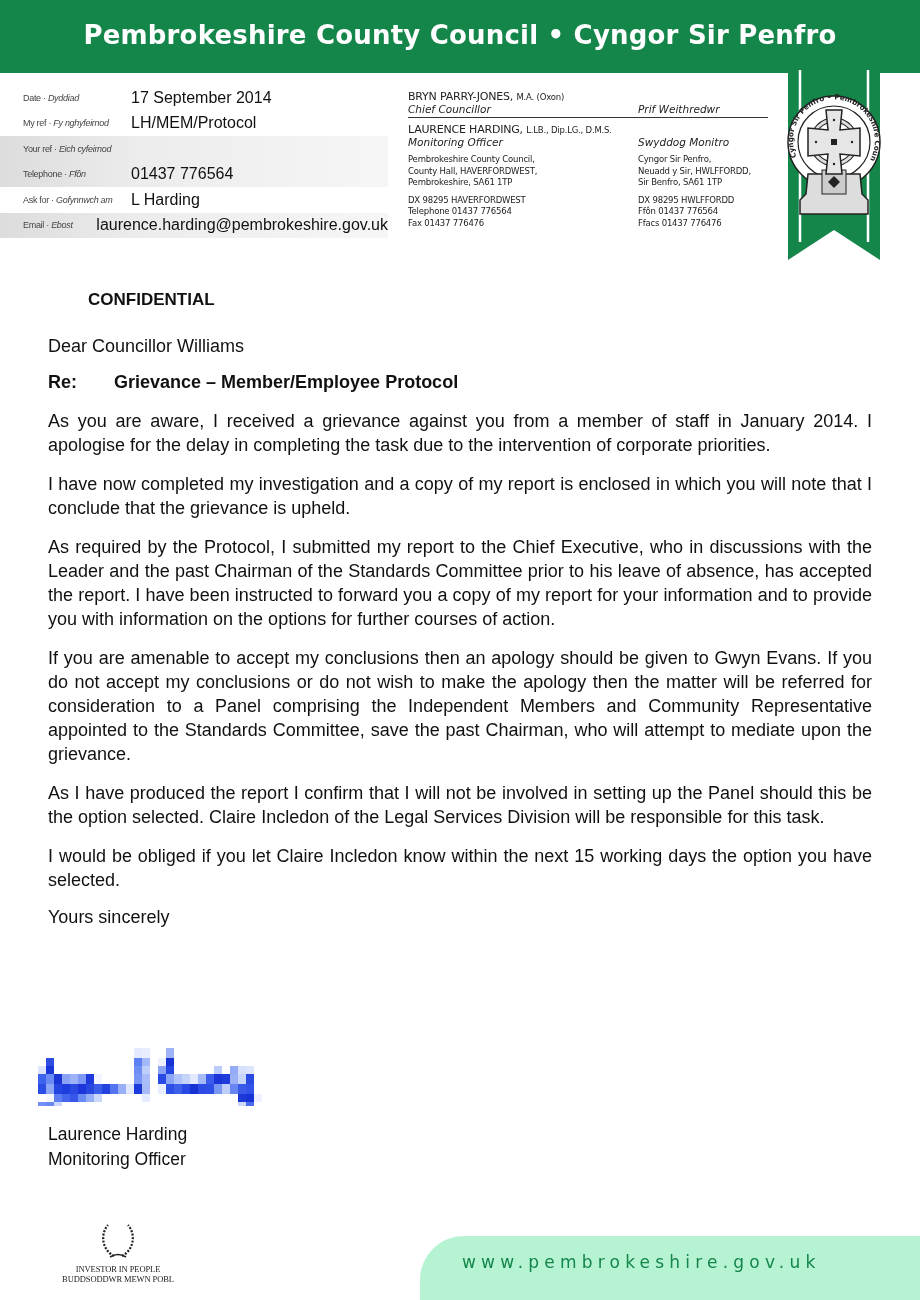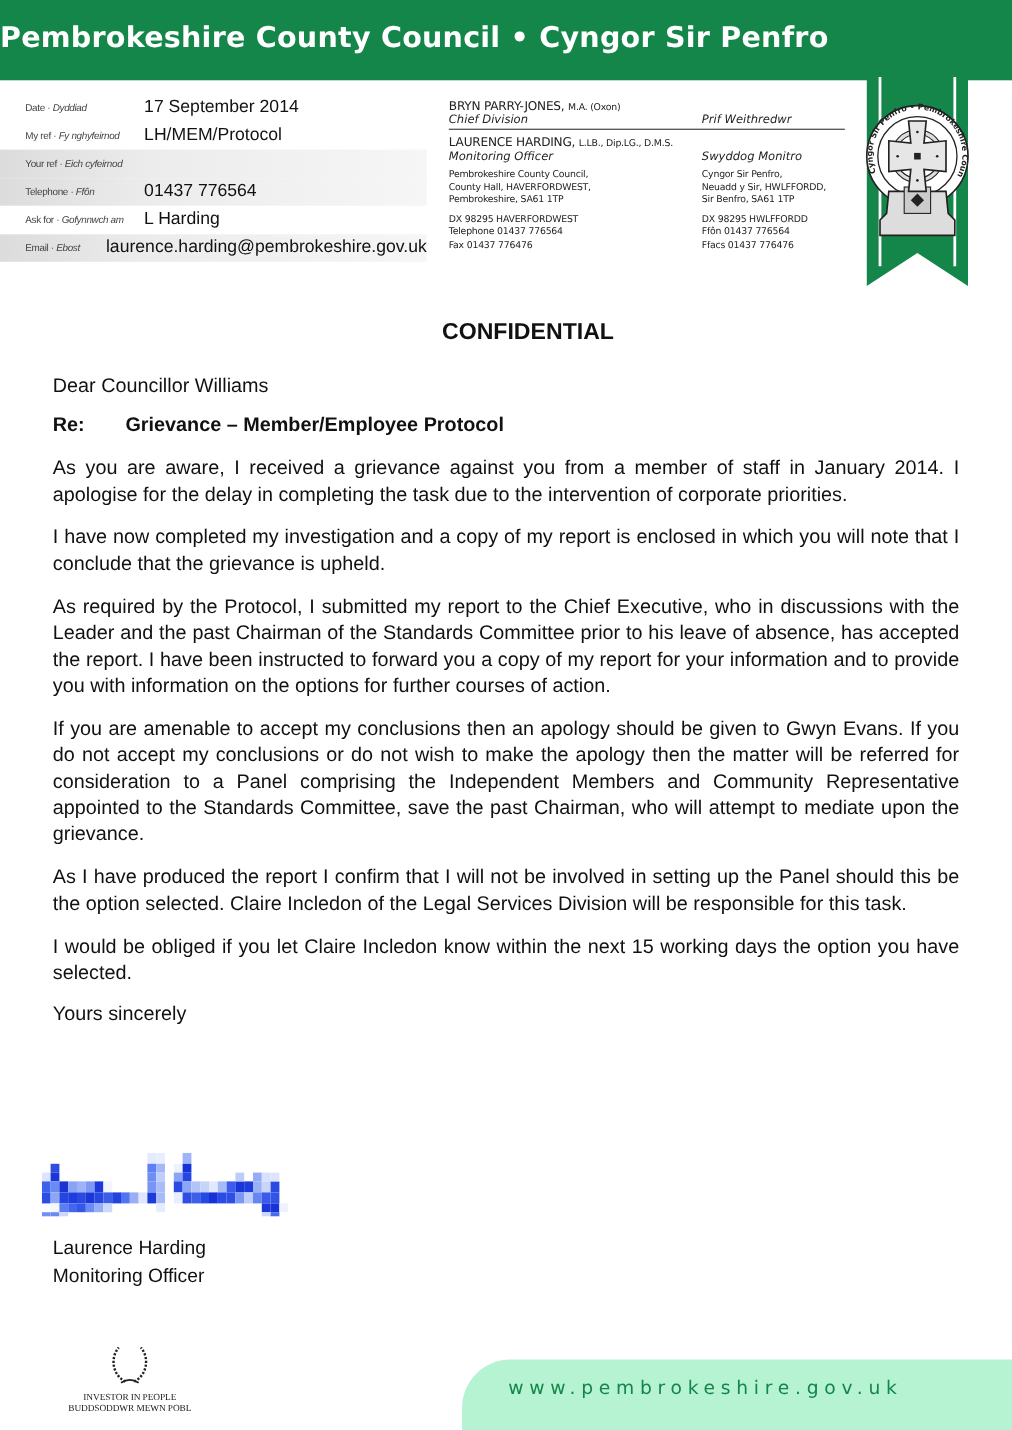--- a/index.html
+++ b/index.html
@@ -2,21 +2,21 @@
 <html><head>
   <meta charset="utf-8">
   <style>
     * { margin: 0; padding: 0; box-sizing: border-box; }
     html, body { width: 920px; height: 1300px; background: #ffffff; overflow: hidden; }
     body { position: relative; font-family: "Liberation Sans", sans-serif; color: #111; }
 
     .banner {
       position: absolute; left: 0; top: 0; width: 920px; height: 73px;
       background: #15864a;
-      display: flex; align-items: center; 
+      display: flex; align-items: center; justify-content: center;
     }
     .banner-title {
       color: #ffffff; font-family: "DejaVu Sans", sans-serif; font-weight: bold;
       font-size: 26px; letter-spacing: 0.2px; margin-top: -4px;
     }
 
     
     .info-table { position: absolute; left: 0; top: 85px; width: 400px; }
     .info-row {
       position: relative; height: 25.5px; display: flex; align-items: center;
@@ -41,21 +41,21 @@
     .addr .rule { border-top: 1px solid #333; margin-top: 2px; margin-bottom: 5px; }
     .addr .small-row { display: flex; justify-content: space-between; font-size: 8.5px; line-height: 11.5px; letter-spacing: -0.2px; }
     .addr .small-row span:last-child { width: 130px; }
     .addr .gap { height: 6px; }
 
     
     .logo { position: absolute; left: 786px; top: 70px; width: 96px; height: 192px; }
 
     
     .letter { position: absolute; left: 48px; top: 290px; width: 824px; }
-    .confidential { text-align: center; font-weight: bold; font-size: 21px; margin-left: 40px; }
+    .confidential { text-align: left; font-weight: bold; font-size: 17px; margin-left: 40px; }
     .salutation { font-size: 18px; margin-top: 26px; }
     .re-line { font-size: 18px; font-weight: bold; margin-top: 15px; display: flex; }
     .re-line .re-label { width: 66px; }
     .para { font-size: 18px; line-height: 24px; text-align: justify; margin-top: 15px; }
     .para.first { margin-top: 16px; }
     .closing { font-size: 18px; margin-top: 15px; }
 
     .signature { position: absolute; left: 38px; top: 1048px; width: 240px; height: 58px; }
     .signoff { position: absolute; left: 48px; top: 1122px; font-size: 17.5px; font-weight: normal; line-height: 25px; }
 
@@ -101,21 +101,21 @@
   </div>
   <div class="info-row shaded">
     <div class="info-label"><span>Email</span> · <span class="cy">Ebost</span></div>
     <div class="info-value">laurence.harding@pembrokeshire.gov.uk</div>
   </div>
 </div>
 
 <div class="addr">
   <div class="name"><span>BRYN PARRY-JONES,</span> <small>M.A. (Oxon)</small></div>
   <div class="role-row">
-    <span>Chief Division</span>
+    <span>Chief Councillor</span>
       <span>Prif Weithredwr</span>
   </div>
   <div class="rule"></div>
   <div class="name"><span>LAURENCE HARDING,</span> <small>L.LB., Dip.LG., D.M.S.</small></div>
   <div class="role-row">
     <span>Monitoring Officer</span>
       <span>Swyddog Monitro</span>
   </div>
   <div class="gap"></div>
   <div class="small-row">

